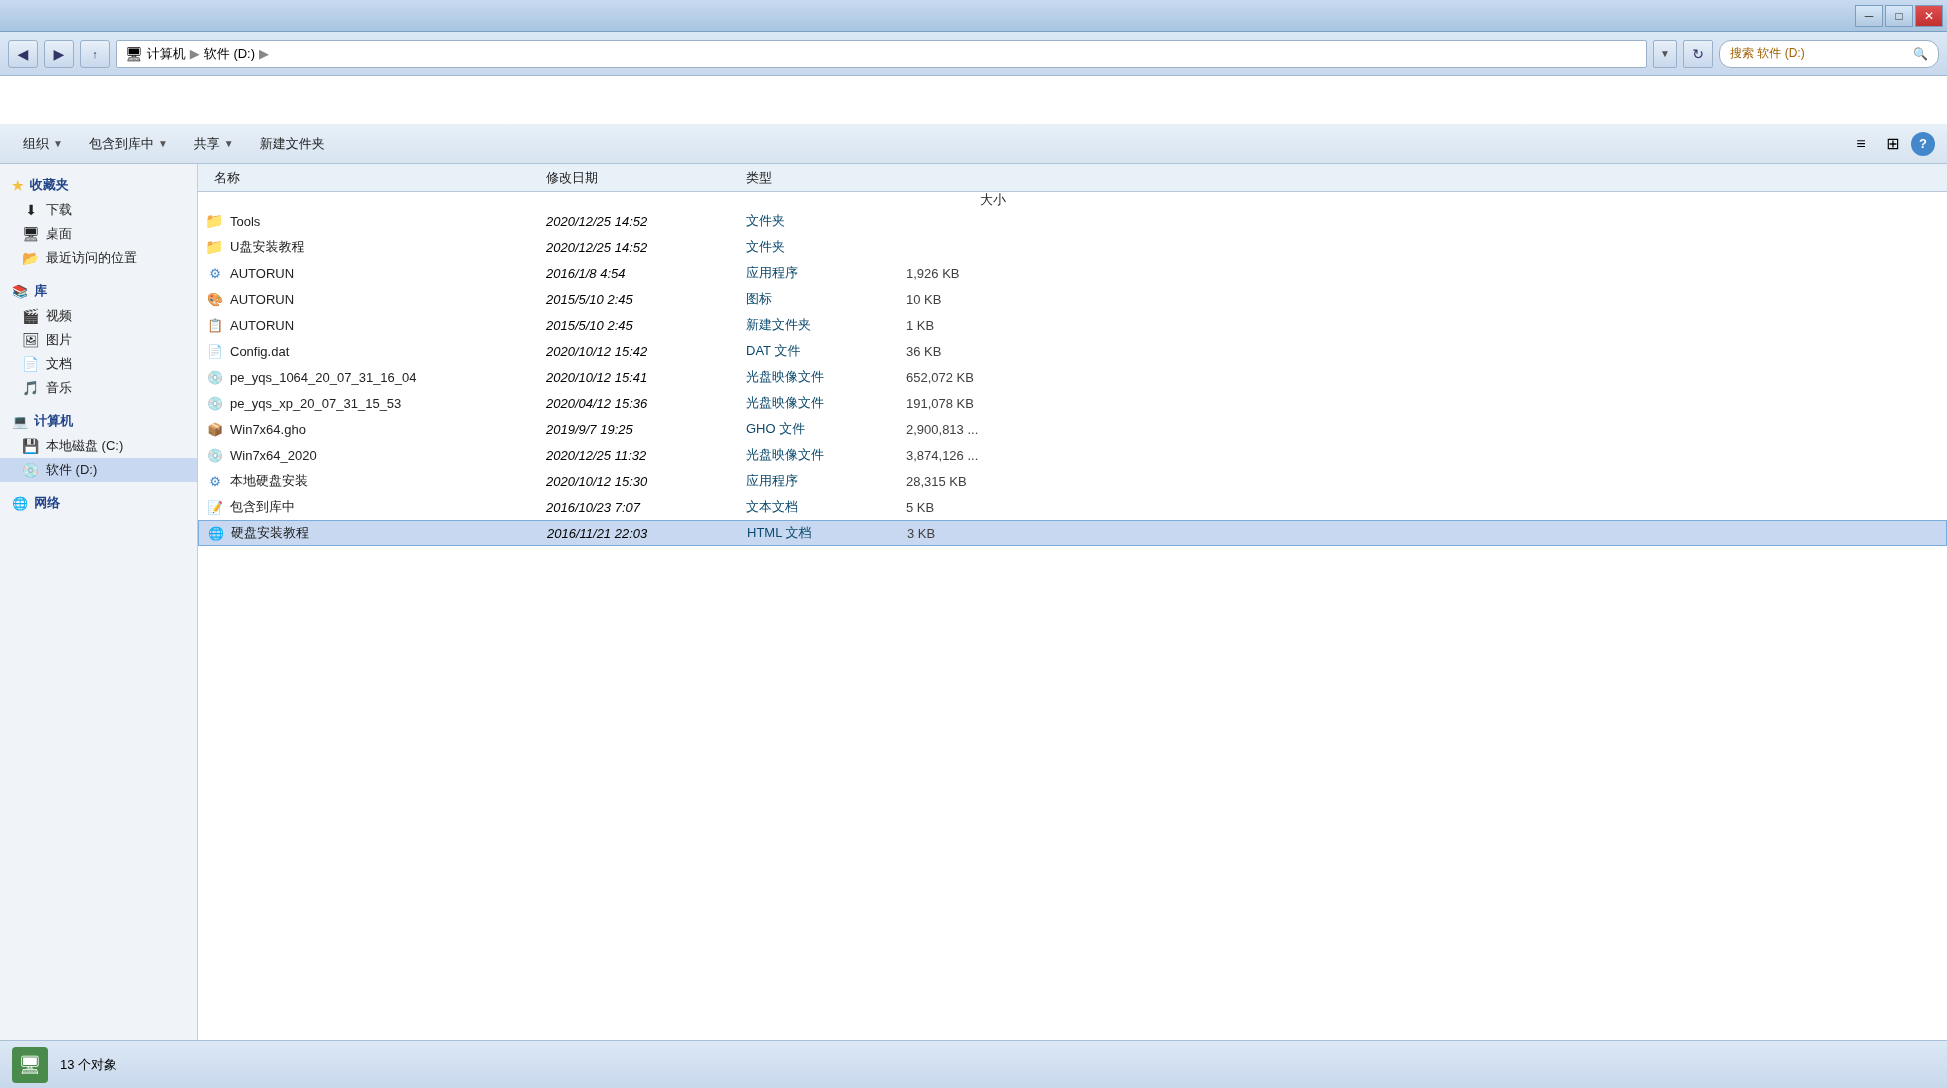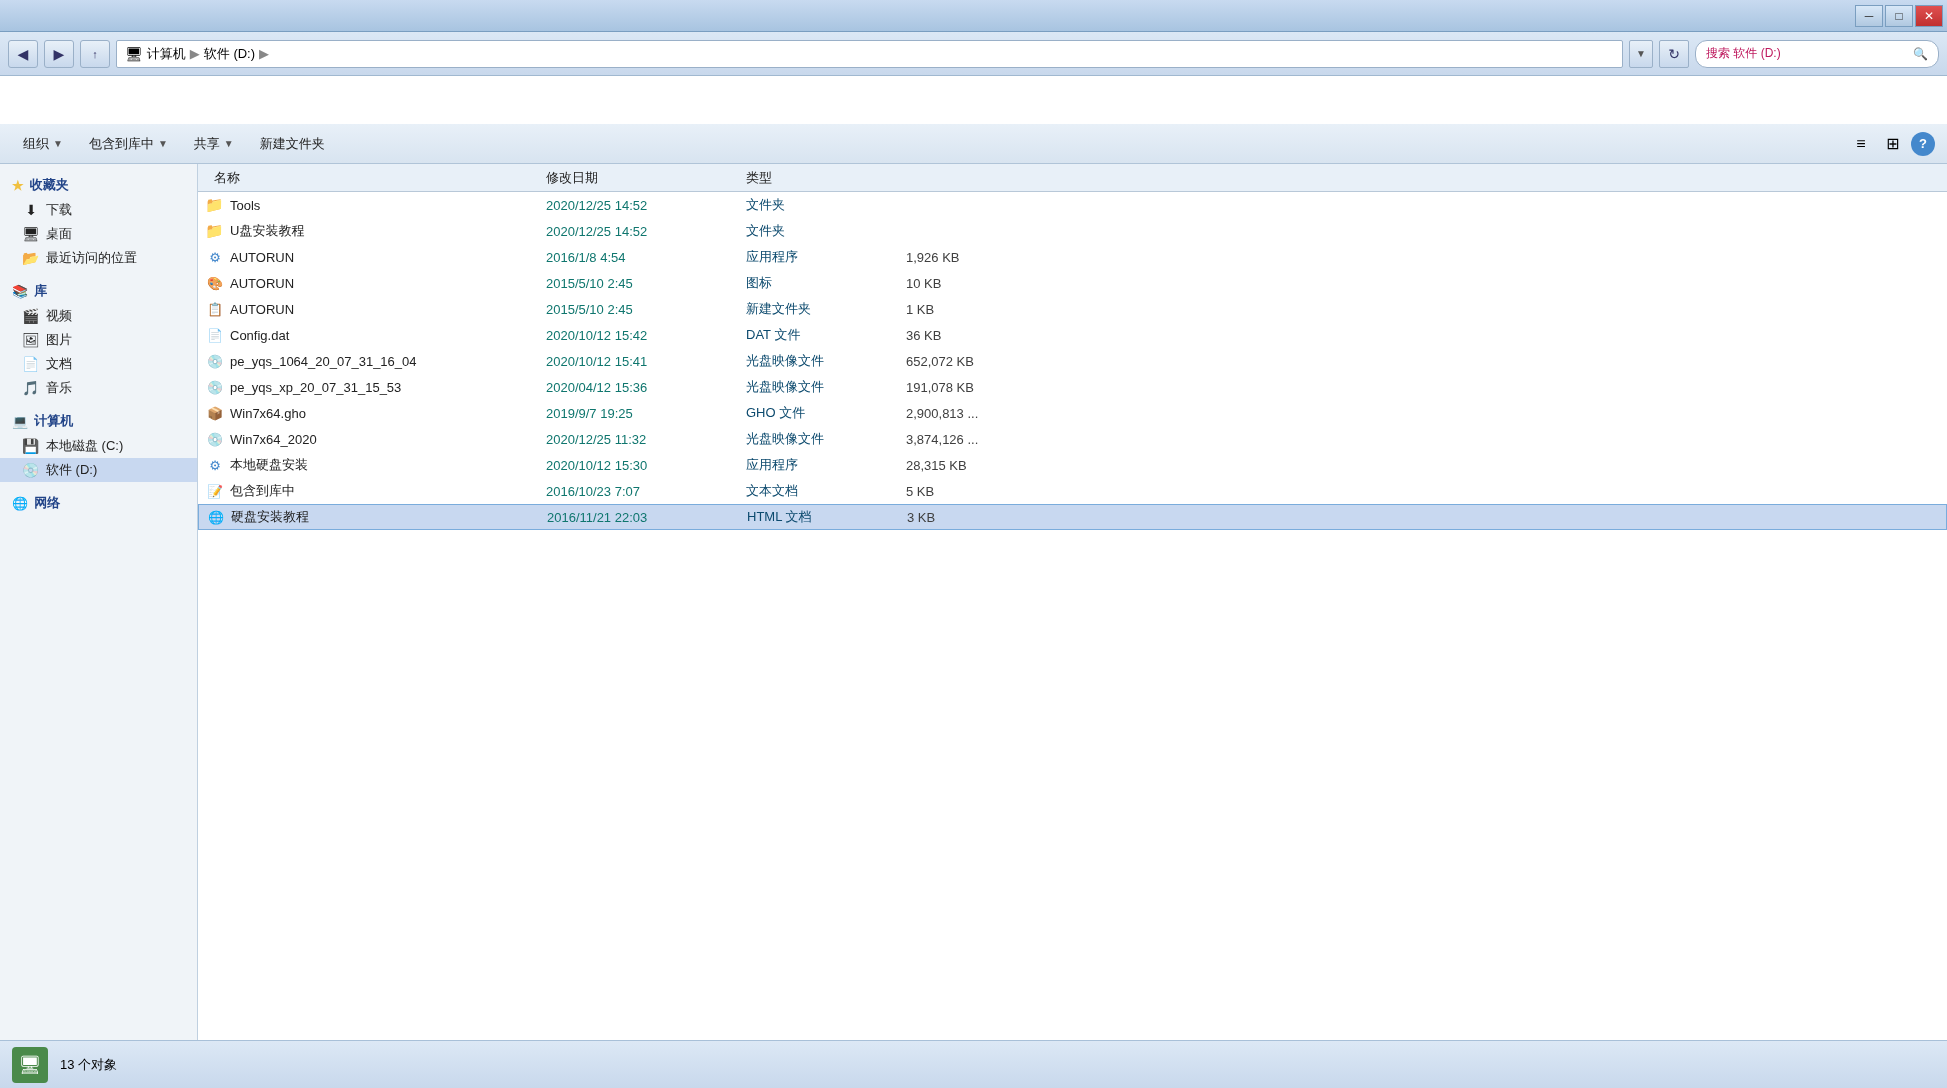--- a/index.html
+++ b/index.html
@@ -98,31 +98,31 @@
       border: 1px solid #9ab0c8;
       border-radius: 2px;
       display: flex;
       align-items: center;
       justify-content: center;
       cursor: pointer;
       font-size: 14px;
       color: #336;
     }
     .search-bar {
-      width: 244px;
+      width: 220px;
       height: 28px;
       background: white;
       border: 1px solid #9ab0c8;
       border-radius: 12px;
       display: flex;
       align-items: center;
       padding: 0 10px;
       gap: 6px;
       font-size: 12px;
-      color: #be185d;
+      color: #a16207;
     }
 
     
     .toolbar {
       background: linear-gradient(to bottom, #e8f0f8 0%, #d8e4f0 100%);
       height: 40px;
       display: flex;
       align-items: center;
       padding: 4px 12px;
       gap: 4px;
@@ -237,21 +237,21 @@
       border: 1px solid #7aacdc;
     }
     .file-row .file-name {
       flex: 0 0 340px;
       display: flex;
       align-items: center;
       gap: 6px;
       font-size: 13px;
       color: #222;
     }
-    .file-row .file-date { flex: 0 0 200px; font-size: 13px; color: #0f766e; }
+    .file-row .file-date { flex: 0 0 200px; font-size: 13px; color: #000000; font-style: italic; }
     .file-row .file-type { flex: 0 0 160px; font-size: 13px; color: #0c4a6e; }
     .file-row .file-size { flex: 0 0 120px; font-size: 13px; color: #404040; text-align: left; padding-right: 20px; }
     .file-icon {
       width: 18px;
       height: 18px;
       display: inline-flex;
       align-items: center;
       justify-content: center;
       font-size: 13px;
     }
@@ -276,20 +276,21 @@
       justify-content: center;
       color: white;
       font-size: 18px;
     }
 
     .file-list-container {
       flex: 1;
       display: flex;
       flex-direction: column;
       overflow: hidden;
+      gap: 16px;
     }
 
     
     .file-list::-webkit-scrollbar { width: 14px; }
     .file-list::-webkit-scrollbar-track { background: #f0f4f8; }
     .file-list::-webkit-scrollbar-thumb { background: #b0c4d8; border: 2px solid #f0f4f8; border-radius: 6px; }
 
     
     .icon-folder { color: #f0c040; font-size: 15px; }
     .icon-exe { color: #4488cc; }

